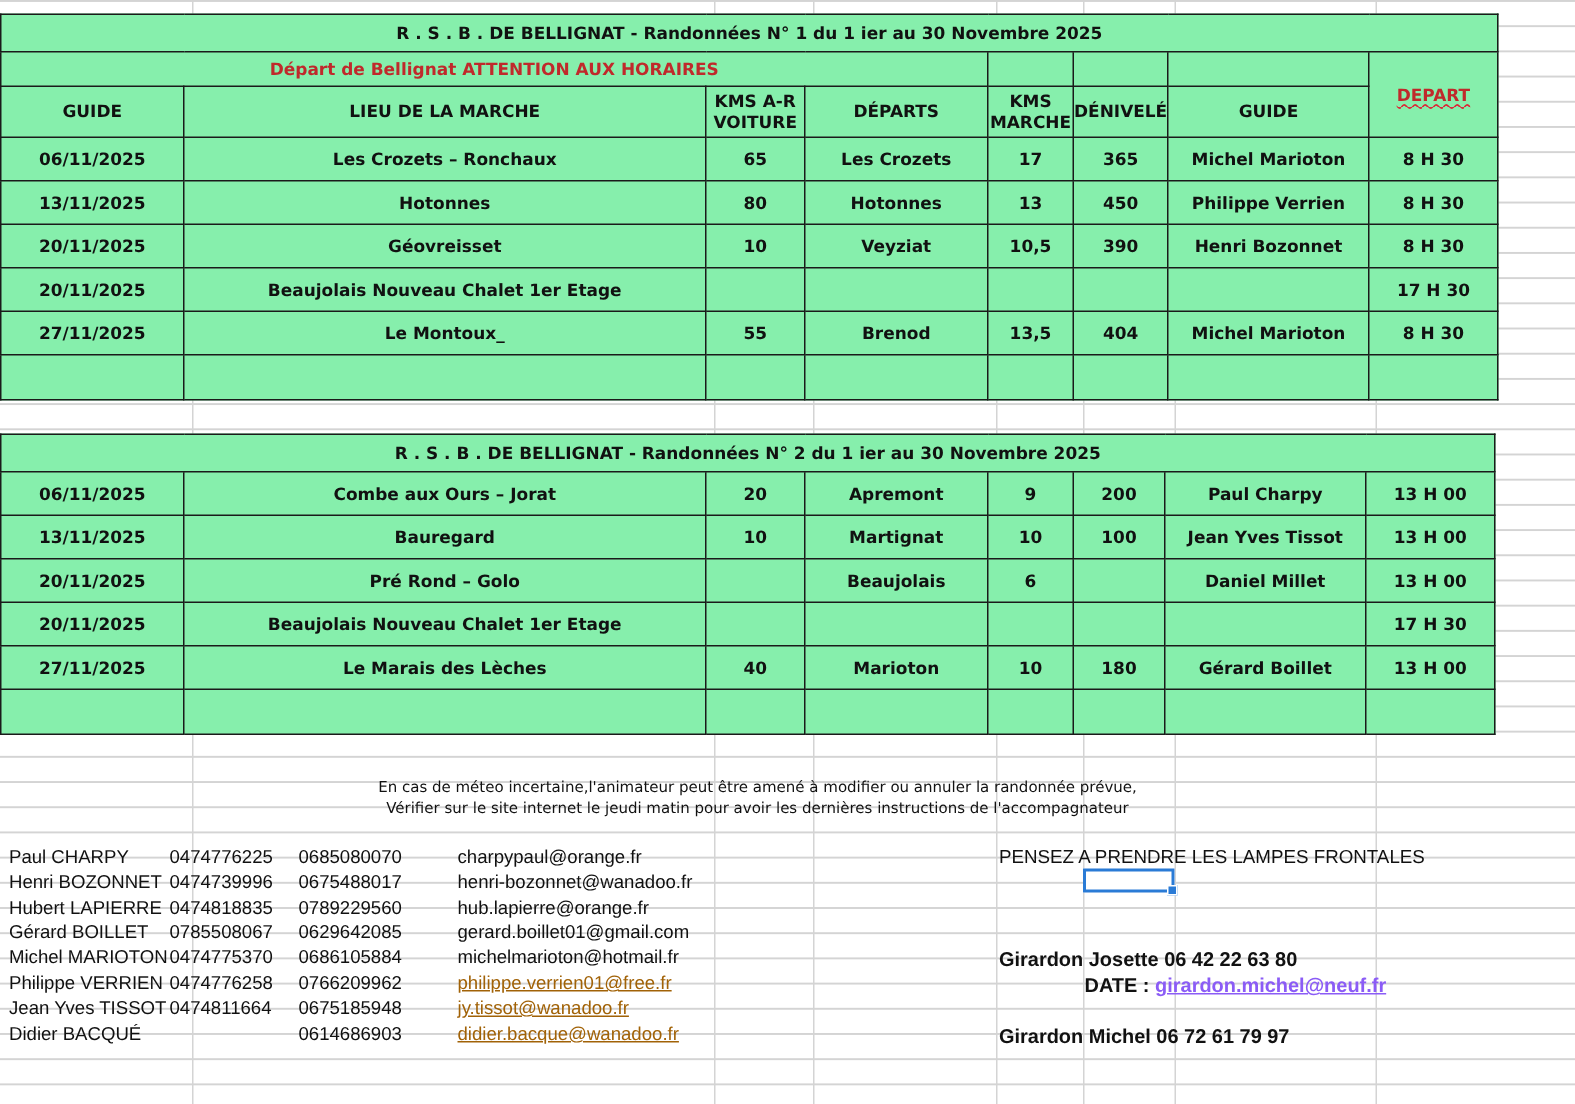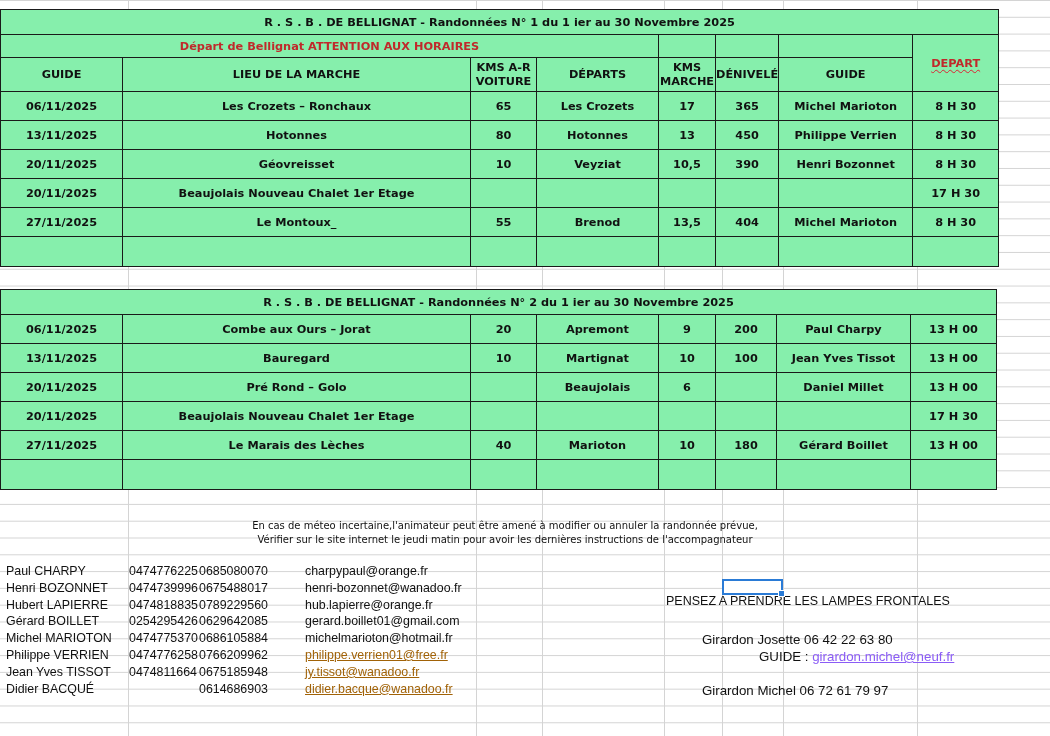--- a/index.html
+++ b/index.html
@@ -28,27 +28,27 @@
   .t1 { top:9px; }
   .t2 { top:289px; }
   .note {
     position:absolute; left:6px; width:998px; text-align:center;
     font-family:"DejaVu Sans", sans-serif; font-size:10px; color:#111;
   }
   .contacts { position:absolute; left:6px; top:563px; font-size:12.4px; color:#111; }
   .contact-row { position:relative; height:16.8px; line-height:16.8px; }
   .contact-row span { position:absolute; white-space:nowrap; }
   .c-name { left:0; }
-  .c-ph1 { left:123px; }
+  .c-ph1 { left:107px; }
   .c-ph2 { left:193px; }
   .c-mail { left:299px; }
   .c-mail.link { color:#a16207; text-decoration:underline; }
   .right-block { position:absolute; left:666px; font-family:"Liberation Sans", sans-serif; color:#111; white-space:nowrap; }
-  .lamp { top:594px; font-size:12.5px; }
-  .contact-big { font-weight:normal; font-size:13.3px;padding-left:36px; }
+  .lamp { top:564px; font-size:12.5px; }
+  .contact-big { font-weight:bold; font-size:13.3px; }
   .josette { top:632px; }
   .mail-line { left:723px; top:649px; }
   .mail-link { color:#8b5cf6; text-decoration:underline; }
   .michel { top:683px;text-align:right; }
   .sel-cell { position:absolute; left:722px; top:579px; width:61px; height:16px; border:2px solid #2a7bd6; box-sizing:border-box; background:#fff; }
   .sel-handle { position:absolute; right:-4px; bottom:-4px; width:5px; height:5px; background:#2a7bd6; border:1px solid #fff; }
 </style>
 </head>
 <body>
 
@@ -257,21 +257,21 @@
       <span class="c-mail">henri-bozonnet@wanadoo.fr</span>
     </div>
     <div class="contact-row">
       <span class="c-name">Hubert LAPIERRE</span>
       <span class="c-ph1">0474818835</span>
       <span class="c-ph2">0789229560</span>
       <span class="c-mail">hub.lapierre@orange.fr</span>
     </div>
     <div class="contact-row">
       <span class="c-name">Gérard BOILLET</span>
-      <span class="c-ph1">0254295426</span>
+      <span class="c-ph1">0785508067</span>
       <span class="c-ph2">0629642085</span>
       <span class="c-mail">gerard.boillet01@gmail.com</span>
     </div>
     <div class="contact-row">
       <span class="c-name">Michel MARIOTON</span>
       <span class="c-ph1">0474775370</span>
       <span class="c-ph2">0686105884</span>
       <span class="c-mail">michelmarioton@hotmail.fr</span>
     </div>
     <div class="contact-row">
@@ -293,15 +293,15 @@
       <span class="c-mail link">didier.bacque@wanadoo.fr</span>
     </div>
   </div>
 
 <div class="right-block lamp">PENSEZ A PRENDRE LES LAMPES FRONTALES</div>
 <div class="sel-cell">
     <div class="sel-handle"></div>
   </div>
 <div class="right-block contact-big josette">Girardon Josette  06 42 22 63 80</div>
 <div class="right-block contact-big mail-line">
-  <span>GUIDE : </span><span class="mail-link">girardon.michel@neuf.fr</span>
+  <span>DATE : </span><span class="mail-link">girardon.michel@neuf.fr</span>
 </div>
 <div class="right-block contact-big michel">Girardon Michel    06 72 61 79 97</div>
 
 </body></html>

